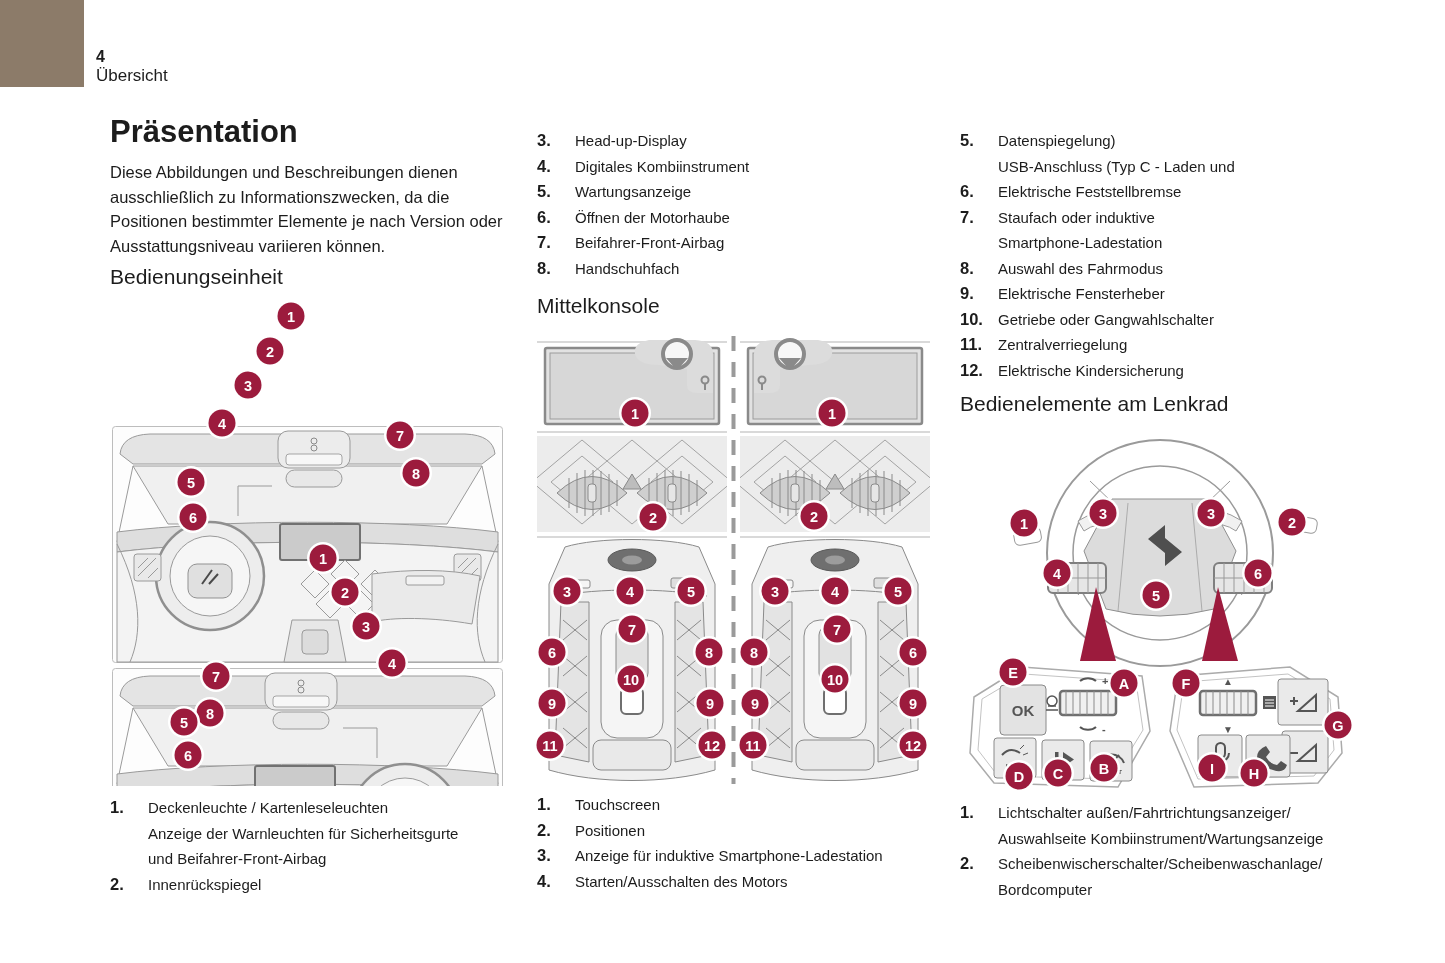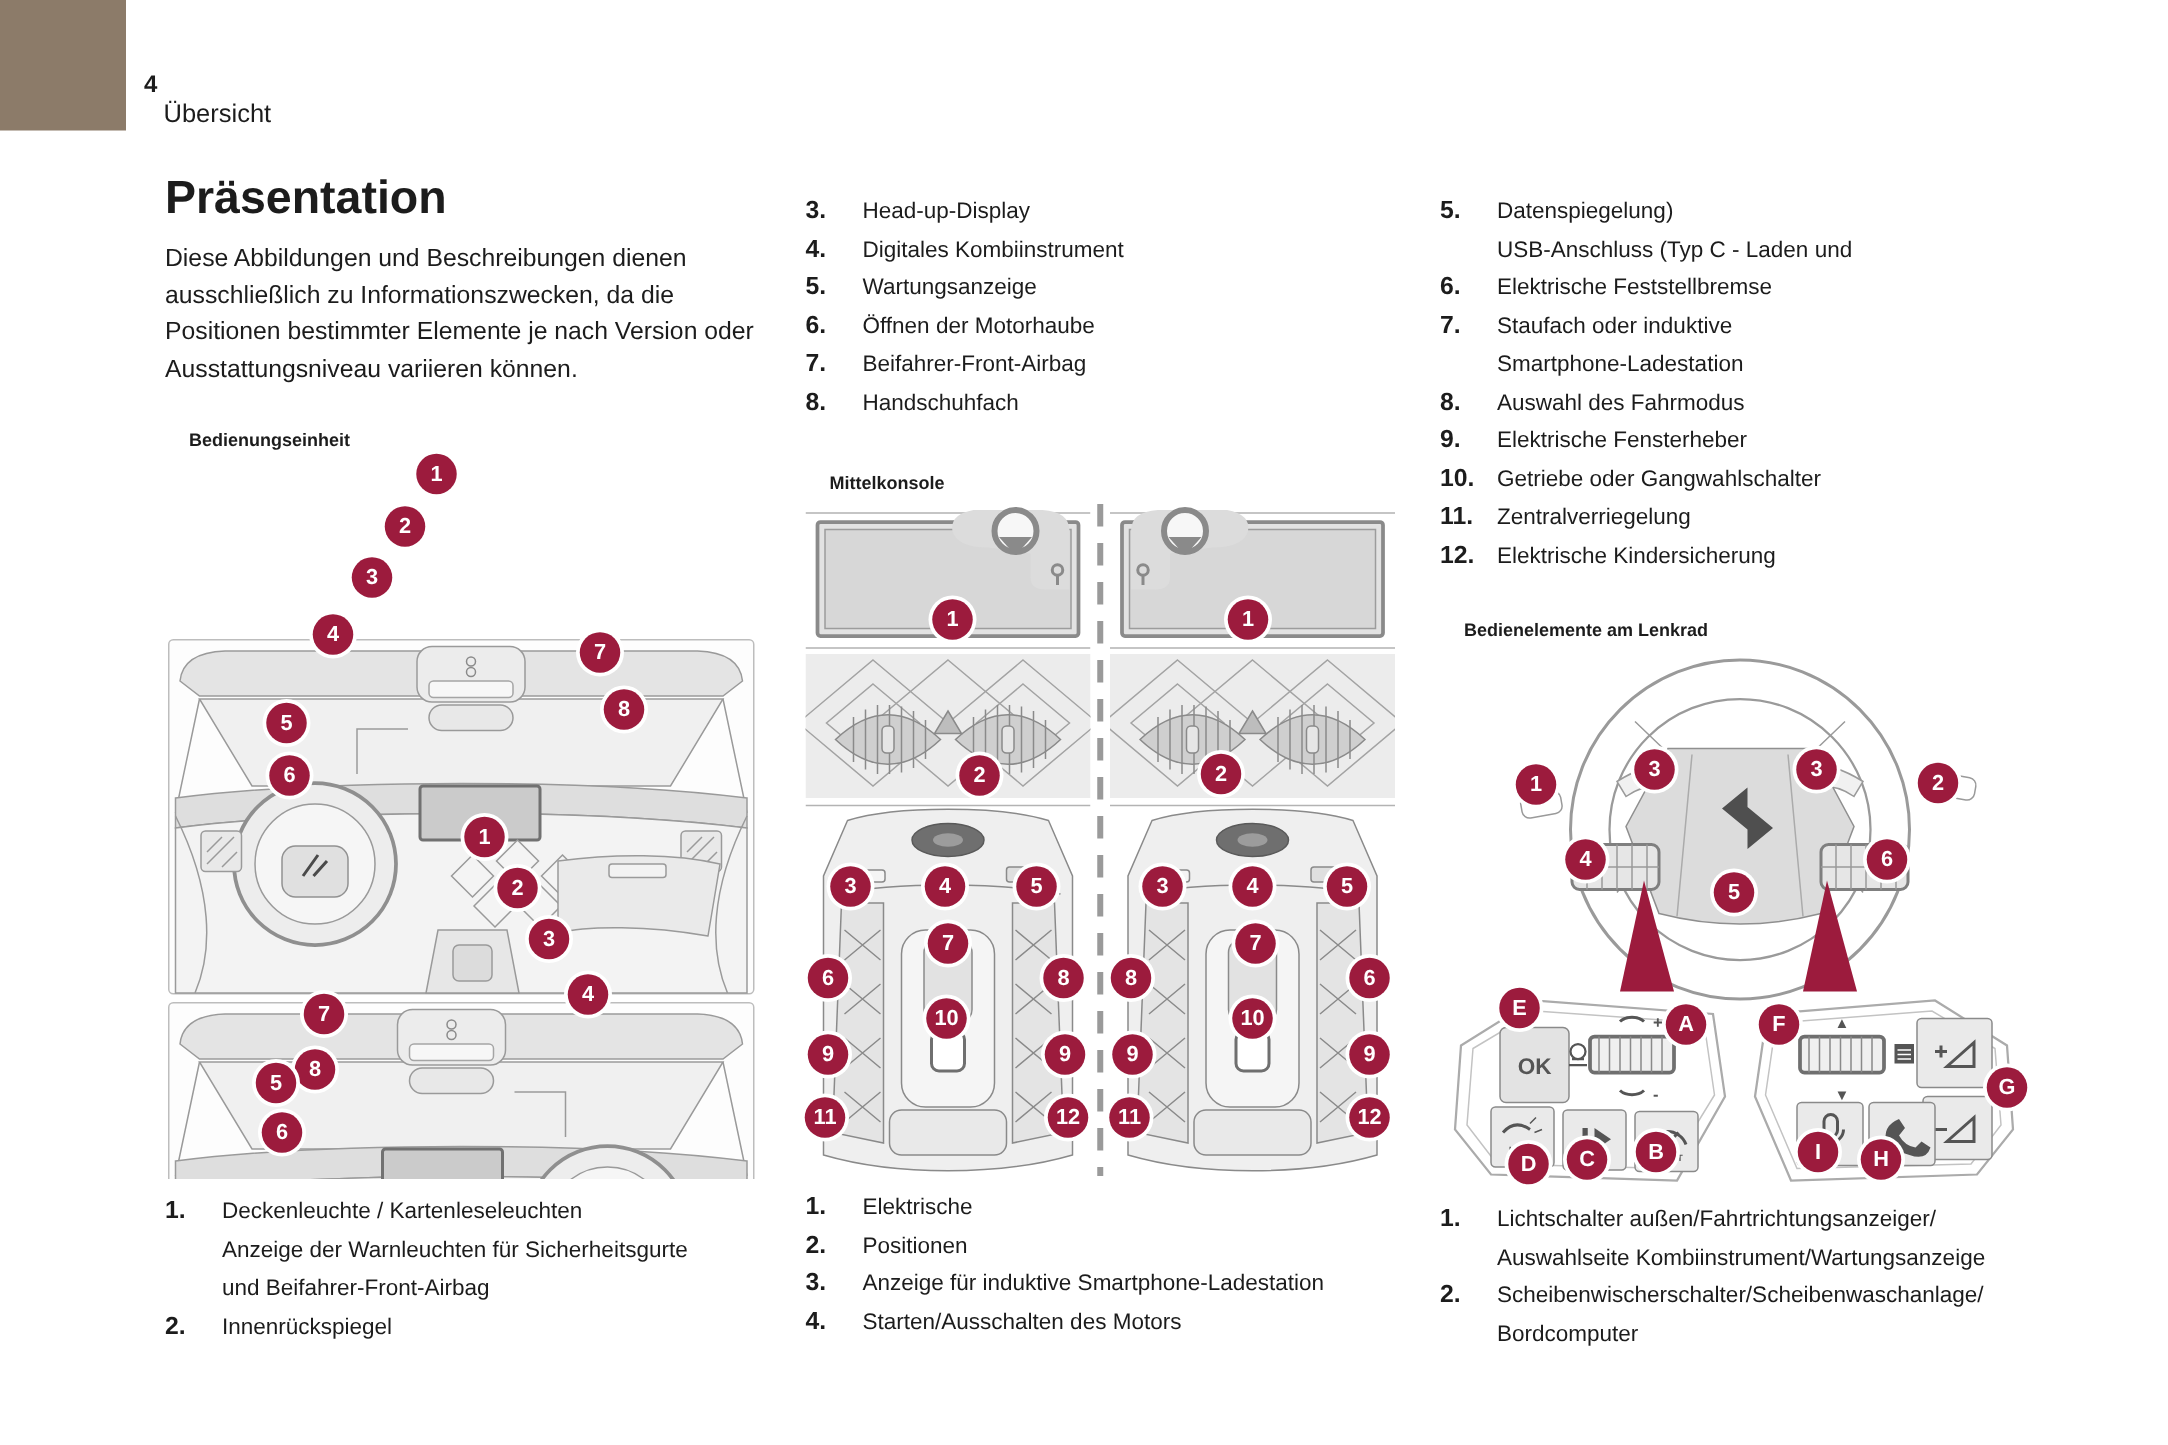--- a/index.html
+++ b/index.html
@@ -1,24 +1,24 @@
 <!DOCTYPE html>
 <html style="--accent: #9c1b3d; --corner: #8c7b69;"><head>
 <meta charset="utf-8">
 <style>
   html,body{margin:0;padding:0;background:#fff;}
   .page{position:relative;width:1445px;height:963px;background:#fff;overflow:hidden;
         font-family:"Liberation Sans",sans-serif;color:#1c1c1c;}
   .corner{position:absolute;left:0;top:0;width:84px;height:87px;background:var(--corner,#8c7b69);}
   .abs{position:absolute;}
   .pgnum{font-size:16px;font-weight:700;line-height:18px;}
-  .pgsec{font-size:17px;line-height:20px;margin-left:13px;}
+  .pgsec{font-size:17px;line-height:20px;}
   h1.title{margin:0;font-size:31px;font-weight:700;line-height:34px;}
   .intro{font-size:16.5px;line-height:24.5px;width:400px;}
-  h2.h{margin:16px;font-size:12px;font-weight:700;line-height:20px;}
+  h2.h{margin:0;font-size:21px;font-weight:400;line-height:20px;}
   .legend-row{display:flex;align-items:flex-start;}
   .legend-row .num{flex:0 0 38px;font-weight:700;font-size:16.5px;line-height:25.5px;}
   .legend-row .txt{font-size:15px;line-height:25.5px;}
   .legend-row .txt .line{display:block;}
   .diagram{position:absolute;}
   .diagram svg{display:block;}
   .callout{position:absolute;width:27px;height:27px;border-radius:50%;
            background:var(--accent,#9c1b3d);color:#fff;font-weight:700;font-size:14.5px;
            display:flex;align-items:center;justify-content:center;
            transform:translate(-50%,-50%);box-shadow:0 0 0 2.5px #fff;z-index:5;}
@@ -252,21 +252,21 @@
       <span class="callout" style="left: 218px; top: 371px;">9</span>
       <span class="callout" style="left: 376px; top: 371px;">9</span>
       <span class="callout" style="left: 216px; top: 413px;">11</span>
       <span class="callout" style="left: 376px; top: 413px;">12</span>
     </div>
 
   <div class="abs" style="left:537px;top:792px;width:420px;">
       <div class="legend-row">
         <span class="num">1.</span>
         <span class="txt">
-          <span class="line">Elektrische</span>
+          <span class="line">Touchscreen</span>
         </span>
       </div>
       <div class="legend-row">
         <span class="num">2.</span>
         <span class="txt">
           <span class="line">Positionen</span>
         </span>
       </div>
       <div class="legend-row">
         <span class="num">3.</span>

